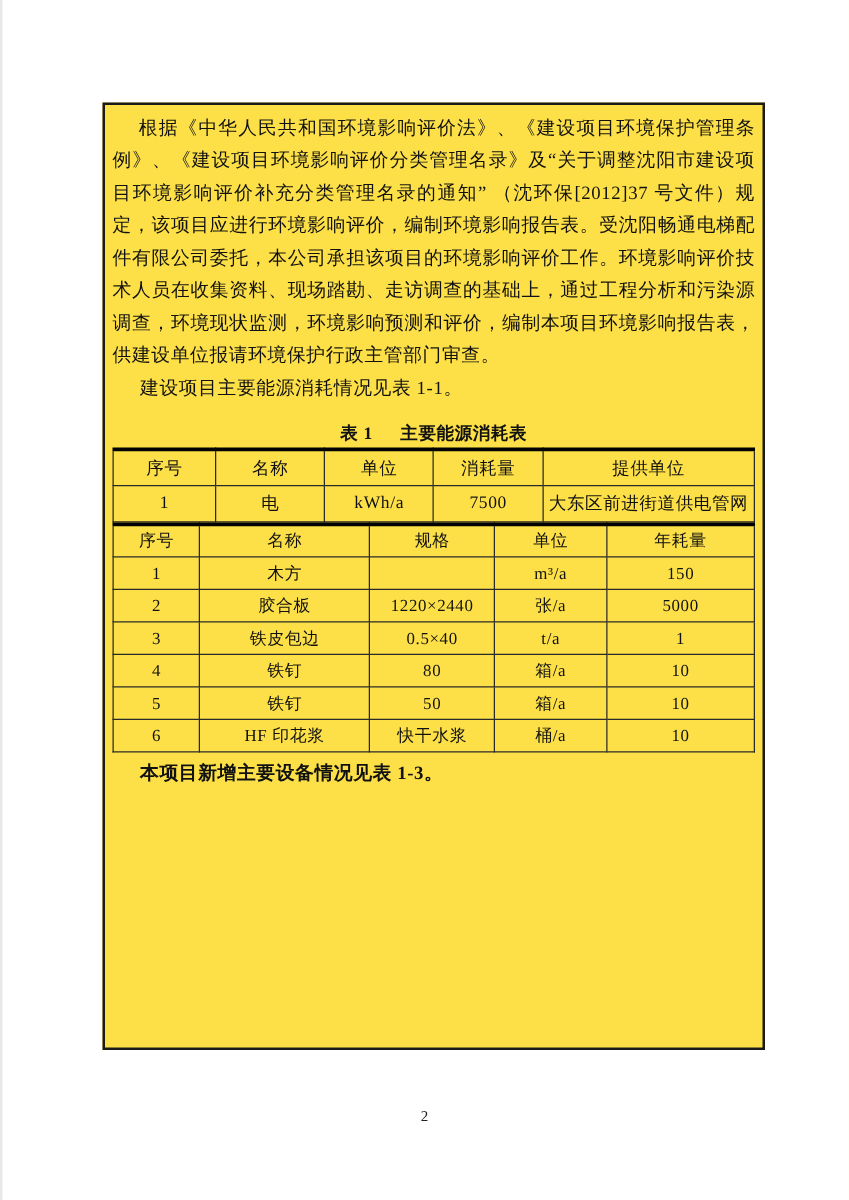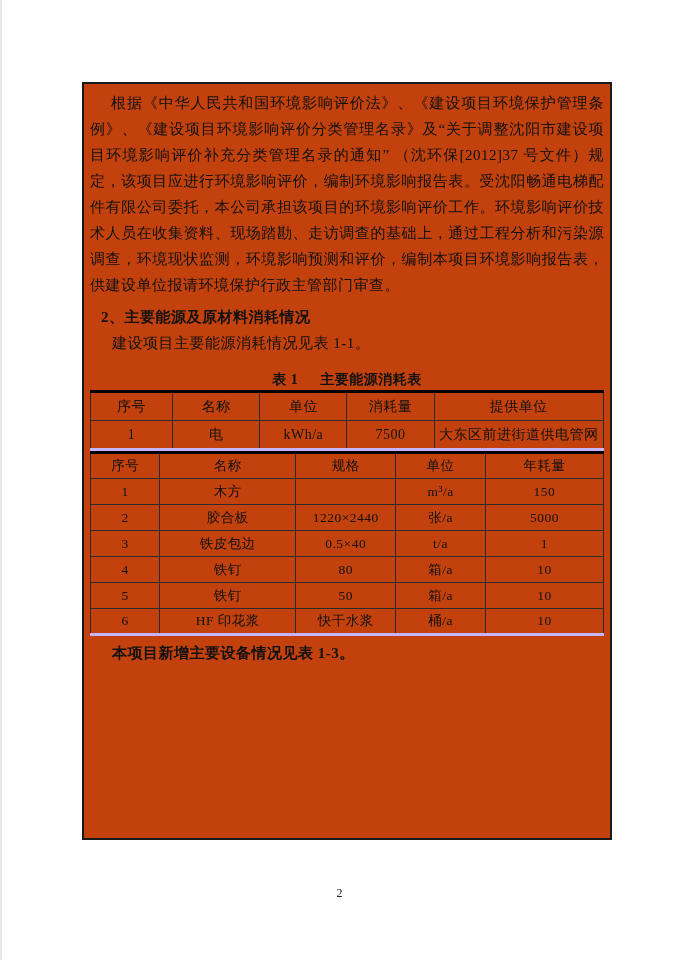--- a/index.html
+++ b/index.html
@@ -16,21 +16,21 @@
     overflow: hidden;
   }
   .doc-frame {
     position: absolute;
     left: 82px;
     top: 82px;
     width: 530px;
     height: 758px;
     border: 2px solid #1a1a1a;
     padding: 4px 6px 0 6px;
-    background: #c2410c;
+    background: #fde047;
   }
   .intro {
     margin-top: 2px;
     font-size: 15px;
     line-height: 26px;
     text-align: justify;
     text-indent: 21px;
     letter-spacing: 0.5px;
   }
   .sec-heading {
@@ -57,21 +57,21 @@
     font-weight: bold;
     line-height: 20px;
     letter-spacing: 0.5px;
   }
   .tbl-caption .cap-label { margin-right: 22px; }
   table.data-table {
     width: 100%;
     border-collapse: collapse;
     table-layout: fixed;
     border-top: 3px solid #000;
-    border-bottom: 3px solid #c4b5fd;
+    border-bottom: 1px solid #c4b5fd;
     font-size: 14px;
     border-radius: 13px;
   }
   table.data-table th,
   table.data-table td {
     border: 1px solid #2a2a2a;
     text-align: center;
     vertical-align: middle;
     font-weight: normal;
     letter-spacing: 0.5px;
@@ -98,21 +98,20 @@
 </head>
 <body>
 
 <div class="page">
   <div class="scan-edge-left"></div>
 
   <div class="doc-frame">
 
     <p class="intro">根据《中华人民共和国环境影响评价法》、《建设项目环境保护管理条例》、《建设项目环境影响评价分类管理名录》及“关于调整沈阳市建设项目环境影响评价补充分类管理名录的通知” （沈环保[2012]37 号文件）规定，该项目应进行环境影响评价，编制环境影响报告表。受沈阳畅通电梯配件有限公司委托，本公司承担该项目的环境影响评价工作。环境影响评价技术人员在收集资料、现场踏勘、走访调查的基础上，通过工程分析和污染源调查，环境现状监测，环境影响预测和评价，编制本项目环境影响报告表，供建设单位报请环境保护行政主管部门审查。</p>
 
-    <div class="sec-heading h2">2、主要能源及原材料消耗情况</div>
 
     <p class="lead lead1">建设项目主要能源消耗情况见表 1-1。</p>
 
     <div class="tbl-caption">
       <span class="cap-label">表 1</span><span>主要能源消耗表</span>
     </div>
 
     <table class="data-table energy-table">
       <colgroup>
         <col style="width:16%">

